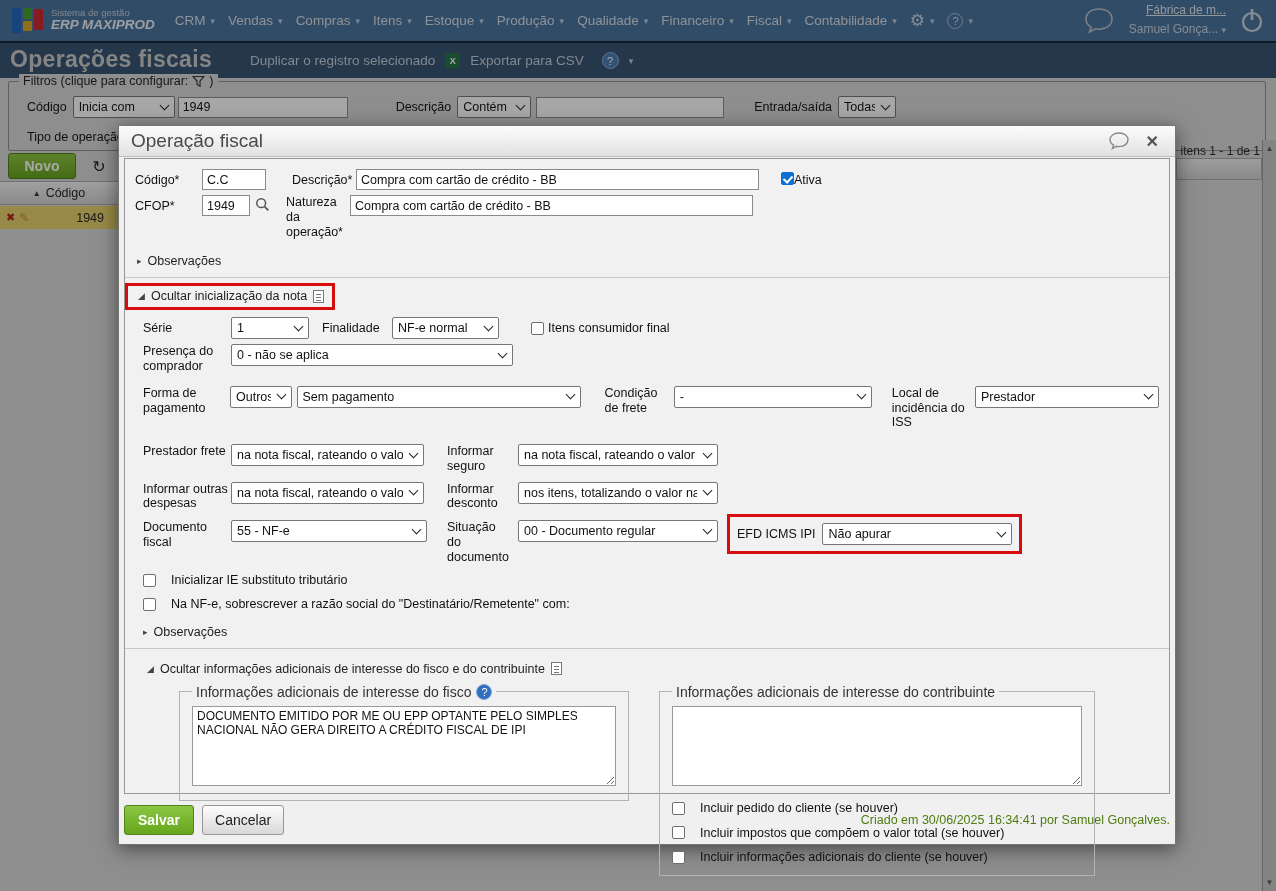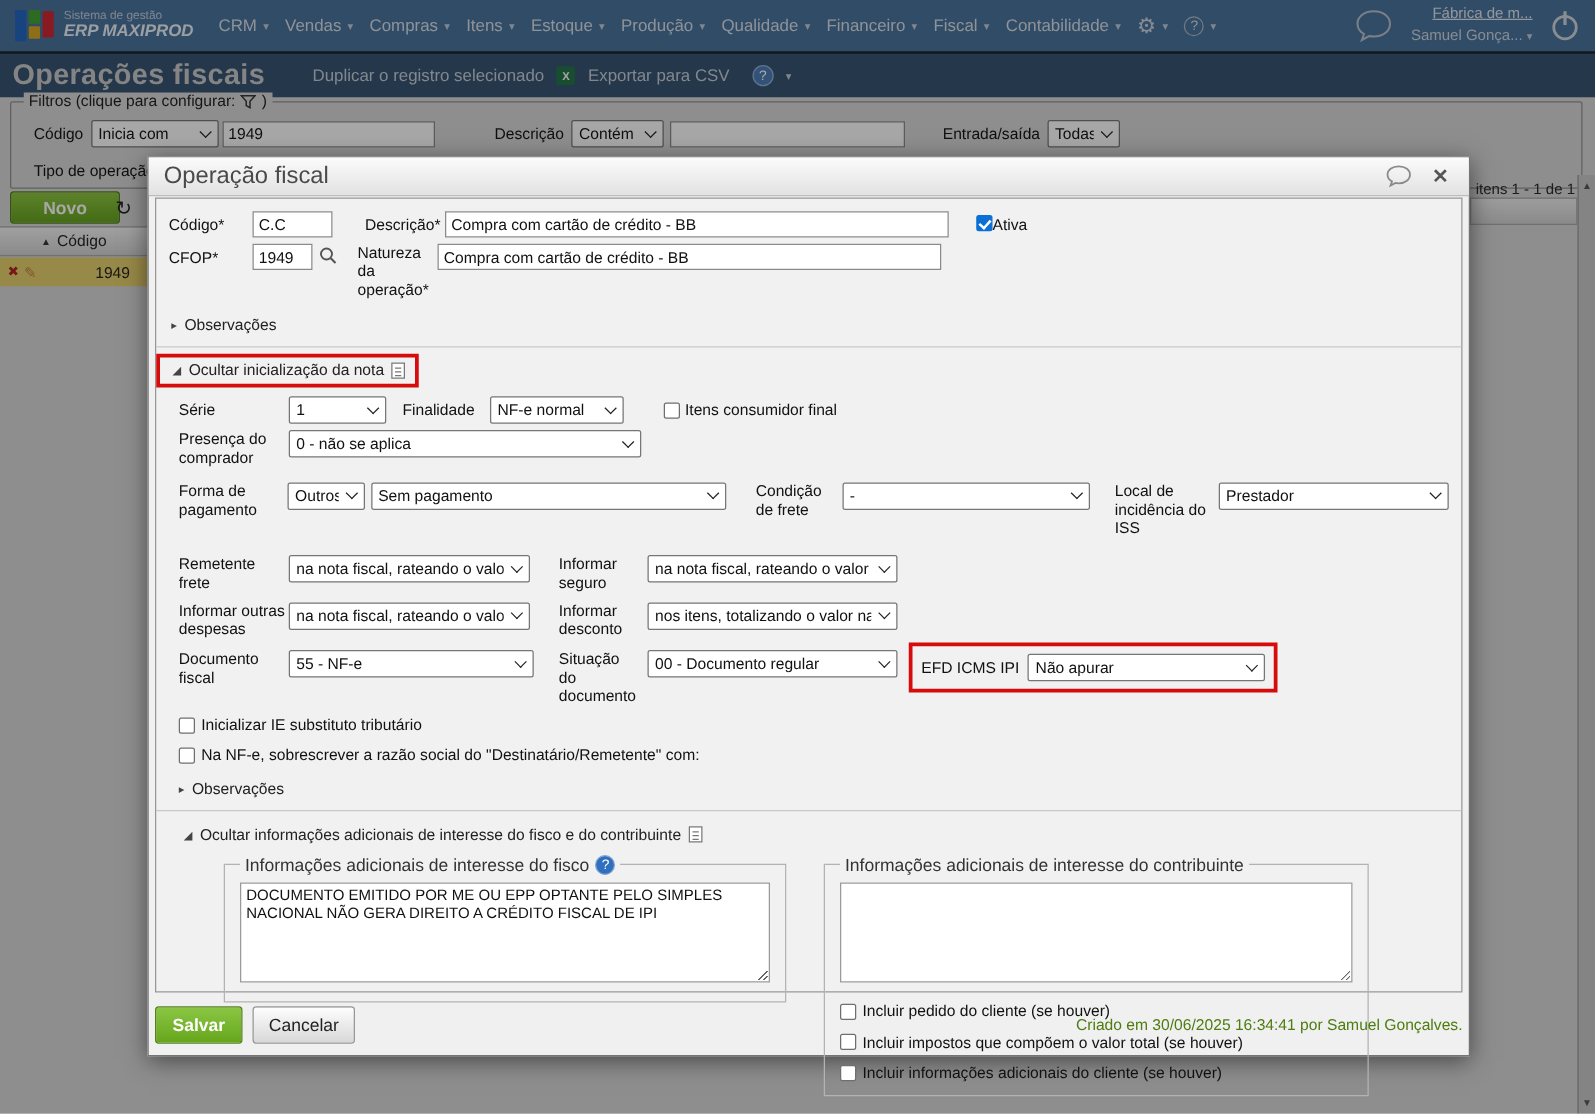--- a/index.html
+++ b/index.html
@@ -53,21 +53,21 @@
   input.txt { height:21px; border:1px solid #8a8a8a; background:#fff; font-size:12.5px;
               padding:0 4px; font-family:"Liberation Sans",sans-serif; color:#111; }
   .sel { display:inline-flex; align-items:center; justify-content:space-between; background:#fff;
          border:1px solid #767676; border-radius:2px; height:22px; padding:0 5px; font-size:12.5px;
          color:#111; cursor:pointer; overflow:hidden; white-space:nowrap; }
   .sel .sv { overflow:hidden; white-space:nowrap; flex:1; }
   .chev { flex:none; width:7px; height:7px; border-right:1.8px solid #222; border-bottom:1.8px solid #222;
           transform:rotate(45deg); margin:-4px 1px 0 7px; }
 
   
-  .novo-btn { position:absolute; top:75px; left:8px; width:88px; height:26px;
+  .novo-btn { position:absolute; top:75px; left:8px; width:68px; height:26px;
               background:linear-gradient(#8cc63e,#64a31b); border:1px solid #4e7c17; border-radius:3px;
               color:#fff; font-weight:bold; font-size:14px; display:flex; align-items:center; justify-content:center; cursor:pointer; }
   .refresh-btn { position:absolute; top:77px; left:86px; width:26px; height:23px; display:flex;
                  align-items:center; justify-content:center; font-size:16px; color:#222; cursor:pointer; }
   .grid-head { position:absolute; top:103px; left:0; width:118px; height:24px;
                background:linear-gradient(#f4f4f4,#d2d2d2); border-top:1px solid #a9a9a9; border-bottom:1px solid #a9a9a9;
                display:flex; align-items:center; justify-content:center; gap:5px; font-size:12.5px; color:#222; }
   .sort-ico { font-size:8px; color:#333; }
   .grid-row { position:absolute; top:128px; left:0; width:118px; height:23px; background:#e7d069;
               display:flex; align-items:center; font-size:12.5px; color:#222; cursor:pointer; }
@@ -100,21 +100,21 @@
   .doc-ico { width:11px; height:13px; border:1px solid #777; background:#fff; display:inline-block; position:relative; }
   .doc-ico::before { content:""; position:absolute; left:2px; right:2px; top:3px; height:1px; background:#777;
                      box-shadow:0 3px 0 #777, 0 6px 0 #777; }
   .sep { border:0; border-top:1px solid #c9c9c9; margin:9px -10px 0; }
   .redbox { border:3px solid #d60b0b; display:inline-flex; align-items:center; }
   .cb { width:13px; height:13px; border:1px solid #6f6f6f; border-radius:2px; background:#fff;
         display:inline-block; flex:none; cursor:pointer; }
   .cb.checked { background:#0b6fd6; border-color:#0b6fd6; position:relative; }
   .cb.checked::after { content:""; position:absolute; left:3px; top:1px; width:4px; height:7px;
         border-right:2px solid #fff; border-bottom:2px solid #fff; transform:rotate(42deg); }
-  .cbrow { display:flex; align-items:center; gap:5px; }
+  .cbrow { display:flex; align-items:center; gap:15px; }
   fieldset.fs { border:1px solid #b3b3b3; padding:6px 12px 10px; background:transparent; }
   fieldset.fs legend { font-size:14px; color:#333; padding:0 4px; display:flex; align-items:center; gap:5px; }
   textarea.ta { width:100%; height:80px; border:1px solid #9a9a9a; font-family:"Liberation Sans",sans-serif;
                 font-size:12px; color:#111; padding:2px 4px; background:#fff; }
   .fs-help { width:16px; height:16px; background:#2f6fbd; border-radius:50%; color:#fff; font-size:11px;
              display:inline-flex; align-items:center; justify-content:center; border:1px solid #7fa6d6; }
   .dlg-footer { position:absolute; top:676px; left:5px; width:1046px; height:36px;
                 display:flex; align-items:center; }
   .btn-save { background:linear-gradient(#8ac643,#66a61c); border:1px solid #54821a; border-radius:3px;
               color:#fff; font-weight:bold; font-size:14px; padding:6px 13px; cursor:pointer; font-family:inherit; }
@@ -371,21 +371,21 @@
             <span class="chev"></span>
           </span>
         <span class="lab" style="width:84px;margin-left:20px">Local de incidência do ISS</span>
         <span class="sel" style="width:186px">
             <span class="sv">Prestador</span>
             <span class="chev"></span>
           </span>
       </div>
 
       <div class="frow" style="margin-top:14px">
-        <span class="lab" style="width:88px">Remetente frete</span>
+        <span class="lab" style="width:88px">Prestador frete</span>
         <span class="sel" style="width:193px">
             <span class="sv">na nota fiscal, rateando o valor e</span>
             <span class="chev"></span>
           </span>
         <span class="lab" style="width:66px;margin-left:23px">Informar seguro</span>
         <span class="sel" style="width:200px;margin-left:5px">
             <span class="sv">na nota fiscal, rateando o valor e</span>
             <span class="chev"></span>
           </span>
       </div>

